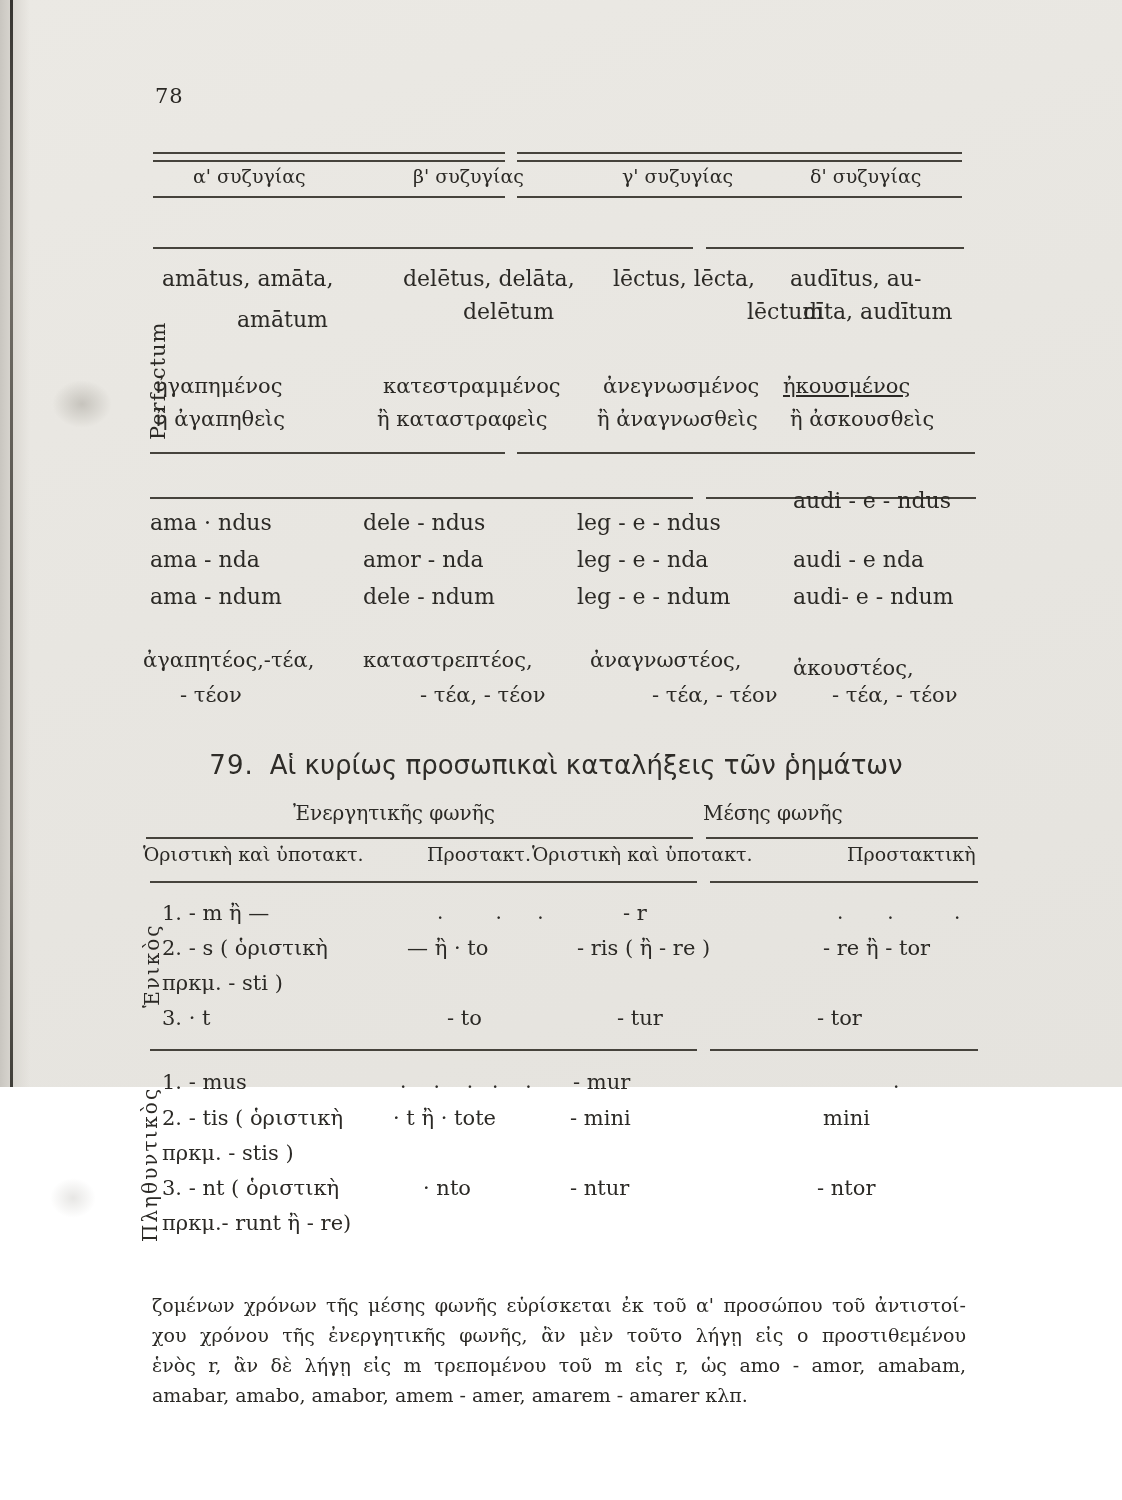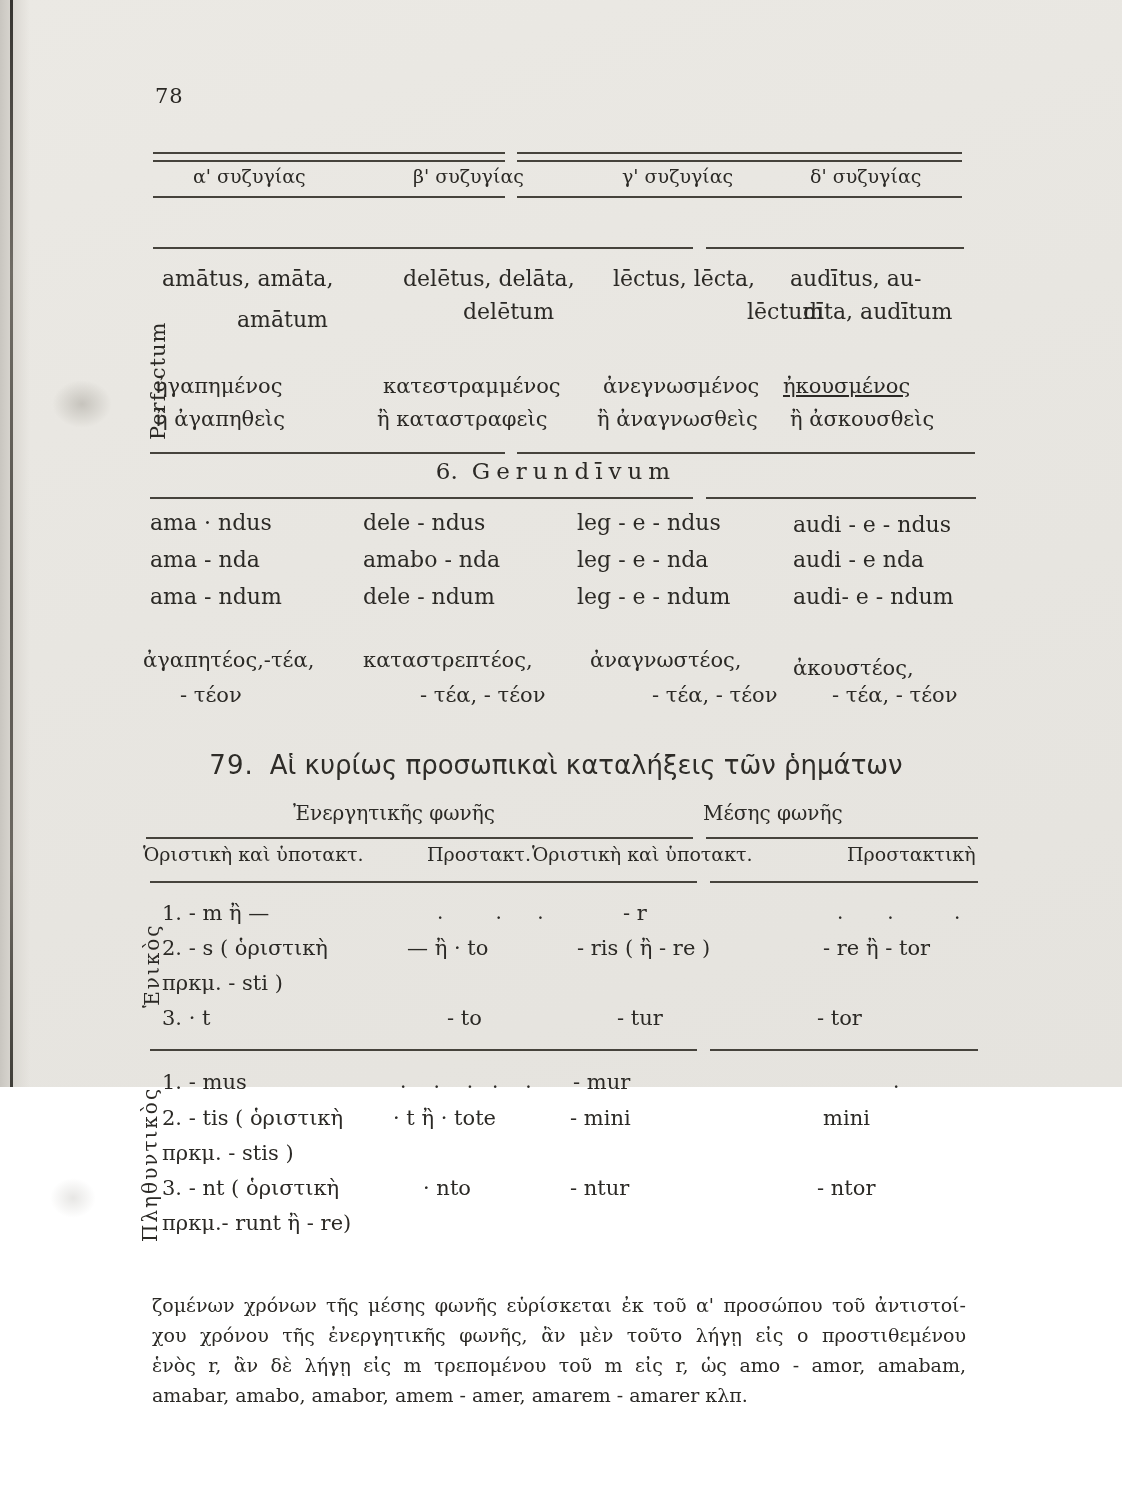--- a/index.html
+++ b/index.html
@@ -91,32 +91,31 @@
   <div class="t grk" style="left:783px;top:374px;text-decoration:underline;">ἠκουσμένος</div>
 
   <div class="t grk" style="left:155px;top:407px;">ἢ ἀγαπηθεὶς</div>
   <div class="t grk" style="left:377px;top:407px;">ἢ καταστραφεὶς</div>
   <div class="t grk" style="left:597px;top:407px;">ἢ ἀναγνωσθεὶς</div>
   <div class="t grk" style="left:790px;top:407px;">ἢ ἀσκουσθεὶς</div>
 
   <div class="rule" style="left:150px;top:452px;width:355px;"></div>
   <div class="rule" style="left:517px;top:452px;width:458px;"></div>
 
-  <div class="heading" style="top:458px;"><span class="sec-num">6.</span><span class="sec-word">Gerundīvum</span></div>
 
   <div class="rule" style="left:150px;top:497px;width:543px;"></div>
   <div class="rule" style="left:706px;top:497px;width:270px;"></div>
 
   <div class="t lat" style="left:150px;top:510px;">ama · ndus</div>
   <div class="t lat" style="left:363px;top:510px;">dele - ndus</div>
   <div class="t lat" style="left:577px;top:510px;">leg - e - ndus</div>
-  <div class="t lat" style="left:793px;top:512px;">audi - e - ndus</div>
+  <div class="t lat" style="left:793px;top:488px;">audi - e - ndus</div>
 
   <div class="t lat" style="left:150px;top:547px;">ama - nda</div>
-  <div class="t lat" style="left:363px;top:547px;">amabo - nda</div>
+  <div class="t lat" style="left:363px;top:547px;">amor - nda</div>
   <div class="t lat" style="left:577px;top:547px;">leg - e - nda</div>
   <div class="t lat" style="left:793px;top:547px;">audi - e nda</div>
 
   <div class="t lat" style="left:150px;top:584px;">ama - ndum</div>
   <div class="t lat" style="left:363px;top:584px;">dele - ndum</div>
   <div class="t lat" style="left:577px;top:584px;">leg - e - ndum</div>
   <div class="t lat" style="left:793px;top:584px;">audi- e - ndum</div>
 
   <div class="t grk" style="left:143px;top:648px;">ἀγαπητέος,-τέα,</div>
   <div class="t grk" style="left:363px;top:648px;">καταστρεπτέος,</div>

